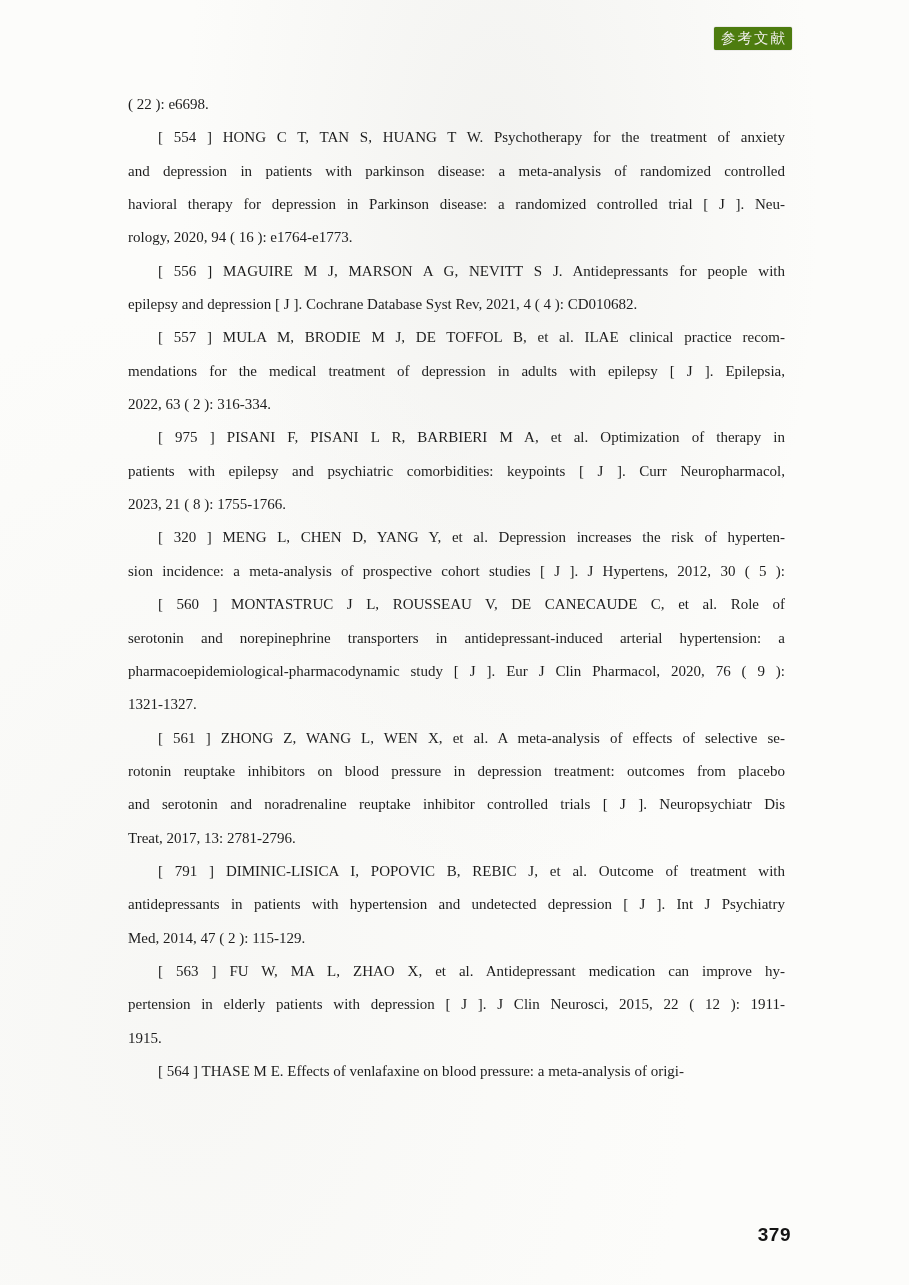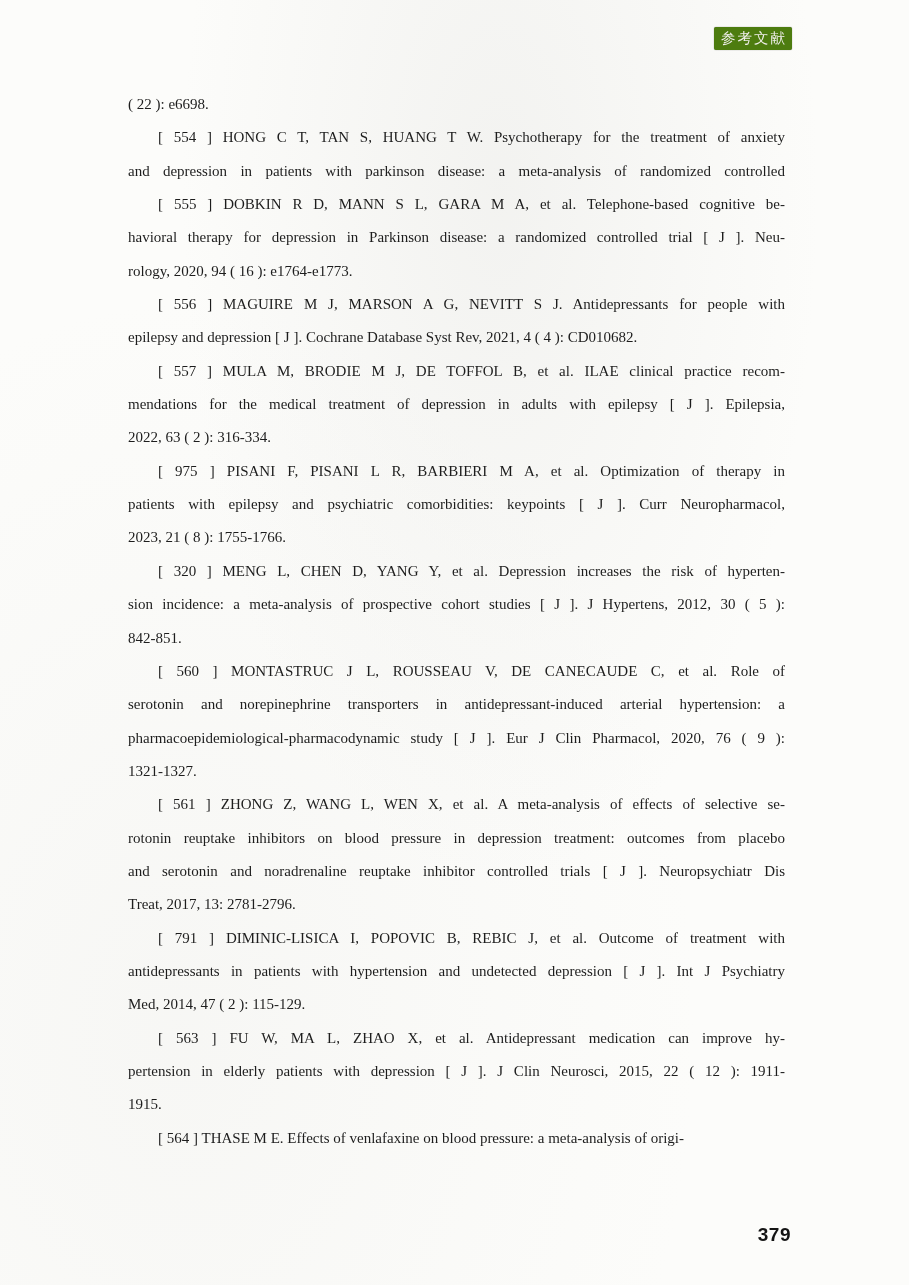--- a/index.html
+++ b/index.html
@@ -78,34 +78,32 @@
 <body>
 
 <div class="paper-texture"></div>
 
 <div class="ref-badge">参考文献</div>
 
 <div class="refs">
     <div class="ln last">( 22 ): e6698.</div>
     <div class="ln indent">[ 554 ] HONG C T, TAN S, HUANG T W. Psychotherapy for the treatment of anxiety</div>
     <div class="ln">and depression in patients with parkinson disease: a meta-analysis of randomized controlled</div>
-    <div class="ln indent">[ 555 ] DOBKIN R D, MANN S L, GARA M A, et al. Telephone-based cognitive be-</div>
     <div class="ln">havioral therapy for depression in Parkinson disease: a randomized controlled trial [ J ]. Neu-</div>
     <div class="ln last">rology, 2020, 94 ( 16 ): e1764-e1773.</div>
     <div class="ln indent">[ 556 ] MAGUIRE M J, MARSON A G, NEVITT S J. Antidepressants for people with</div>
     <div class="ln last">epilepsy and depression [ J ]. Cochrane Database Syst Rev, 2021, 4 ( 4 ): CD010682.</div>
     <div class="ln indent">[ 557 ] MULA M, BRODIE M J, DE TOFFOL B, et al. ILAE clinical practice recom-</div>
     <div class="ln">mendations for the medical treatment of depression in adults with epilepsy [ J ]. Epilepsia,</div>
     <div class="ln last">2022, 63 ( 2 ): 316-334.</div>
     <div class="ln indent">[ 975 ] PISANI F, PISANI L R, BARBIERI M A, et al. Optimization of therapy in</div>
     <div class="ln">patients with epilepsy and psychiatric comorbidities: keypoints [ J ]. Curr Neuropharmacol,</div>
     <div class="ln last">2023, 21 ( 8 ): 1755-1766.</div>
     <div class="ln indent">[ 320 ] MENG L, CHEN D, YANG Y, et al. Depression increases the risk of hyperten-</div>
     <div class="ln">sion incidence: a meta-analysis of prospective cohort studies [ J ]. J Hypertens, 2012, 30 ( 5 ):</div>
-    <div class="ln last">842-851.</div>
     <div class="ln indent">[ 560 ] MONTASTRUC J L, ROUSSEAU V, DE CANECAUDE C, et al. Role of</div>
     <div class="ln">serotonin and norepinephrine transporters in antidepressant-induced arterial hypertension: a</div>
     <div class="ln">pharmacoepidemiological-pharmacodynamic study [ J ]. Eur J Clin Pharmacol, 2020, 76 ( 9 ):</div>
     <div class="ln last">1321-1327.</div>
     <div class="ln indent">[ 561 ] ZHONG Z, WANG L, WEN X, et al. A meta-analysis of effects of selective se-</div>
     <div class="ln">rotonin reuptake inhibitors on blood pressure in depression treatment: outcomes from placebo</div>
     <div class="ln">and serotonin and noradrenaline reuptake inhibitor controlled trials [ J ]. Neuropsychiatr Dis</div>
     <div class="ln last">Treat, 2017, 13: 2781-2796.</div>
     <div class="ln indent">[ 791 ] DIMINIC-LISICA I, POPOVIC B, REBIC J, et al. Outcome of treatment with</div>
     <div class="ln">antidepressants in patients with hypertension and undetected depression [ J ]. Int J Psychiatry</div>

